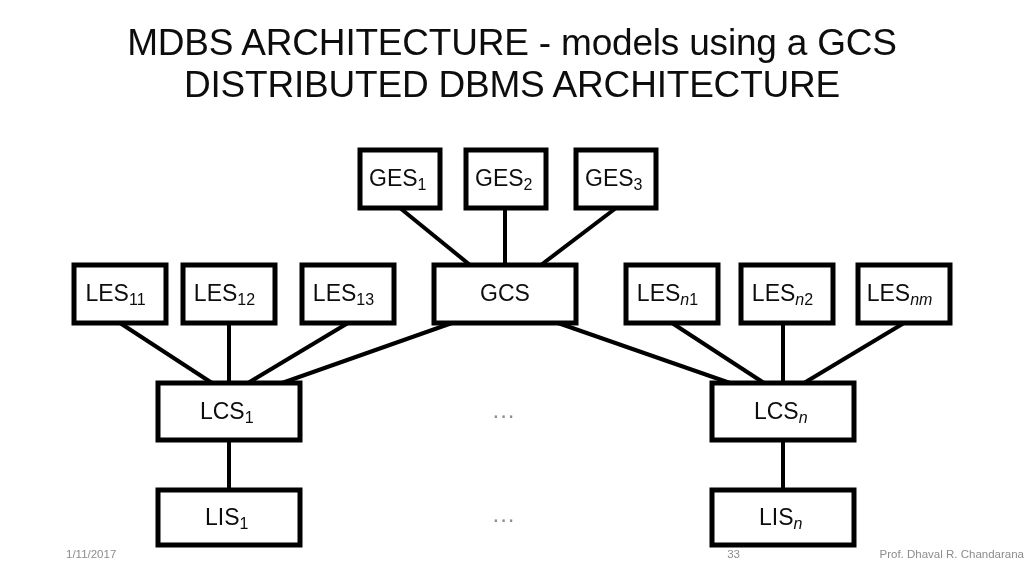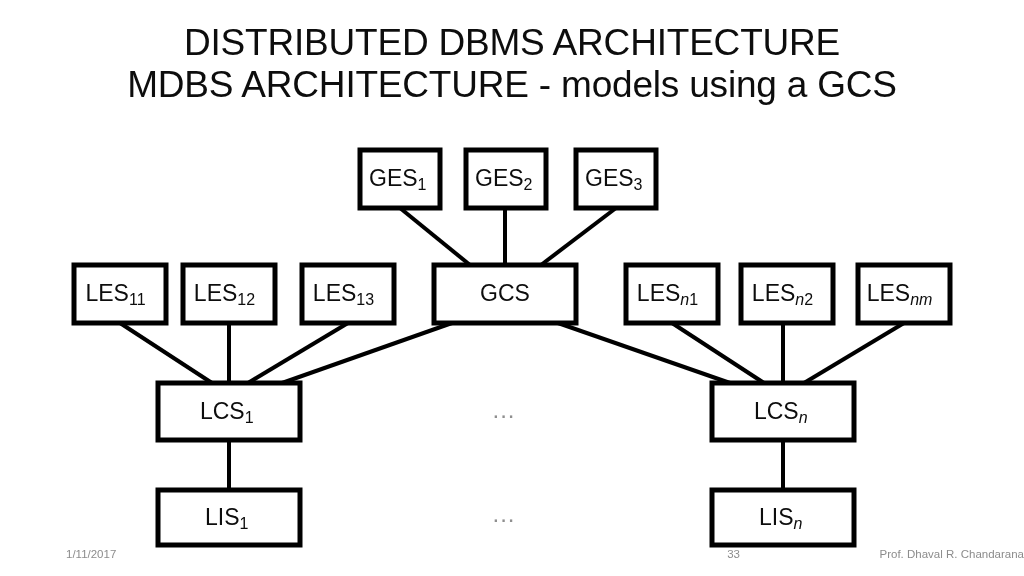--- a/index.html
+++ b/index.html
@@ -116,22 +116,22 @@
     color: #8c8c8c;
     text-align: center;
   }
 </style>
 </head>
 <body>
 
 <div id="slide">
 
   <div class="title-block">
+    <span class="title-line">MDBS ARCHITECTURE - models using a GCS</span>
     <span class="title-line">DISTRIBUTED DBMS ARCHITECTURE</span>
-    <span class="title-line">MDBS ARCHITECTURE - models using a GCS</span>
   </div>
 
   <svg id="diagram" viewBox="0 0 1024 576">
     <g id="links-layer">
         <line class="link" x1="400" y1="208" x2="470" y2="265"></line>
         <line class="link" x1="505" y1="208" x2="505" y2="265"></line>
         <line class="link" x1="616" y1="208" x2="541" y2="265"></line>
         <line class="link" x1="120" y1="323" x2="212" y2="383"></line>
         <line class="link" x1="229" y1="323" x2="229" y2="383"></line>
         <line class="link" x1="348" y1="323" x2="248" y2="383"></line>

